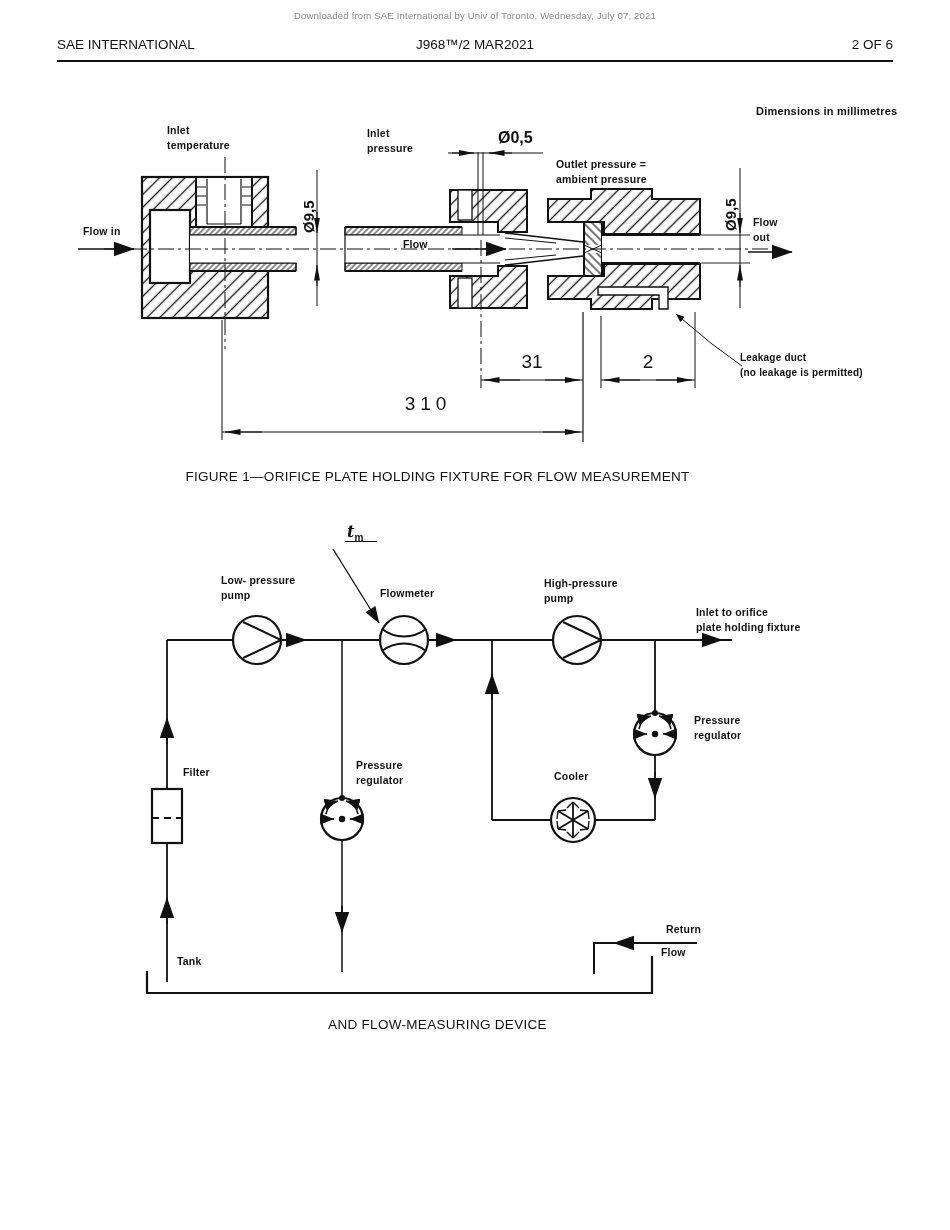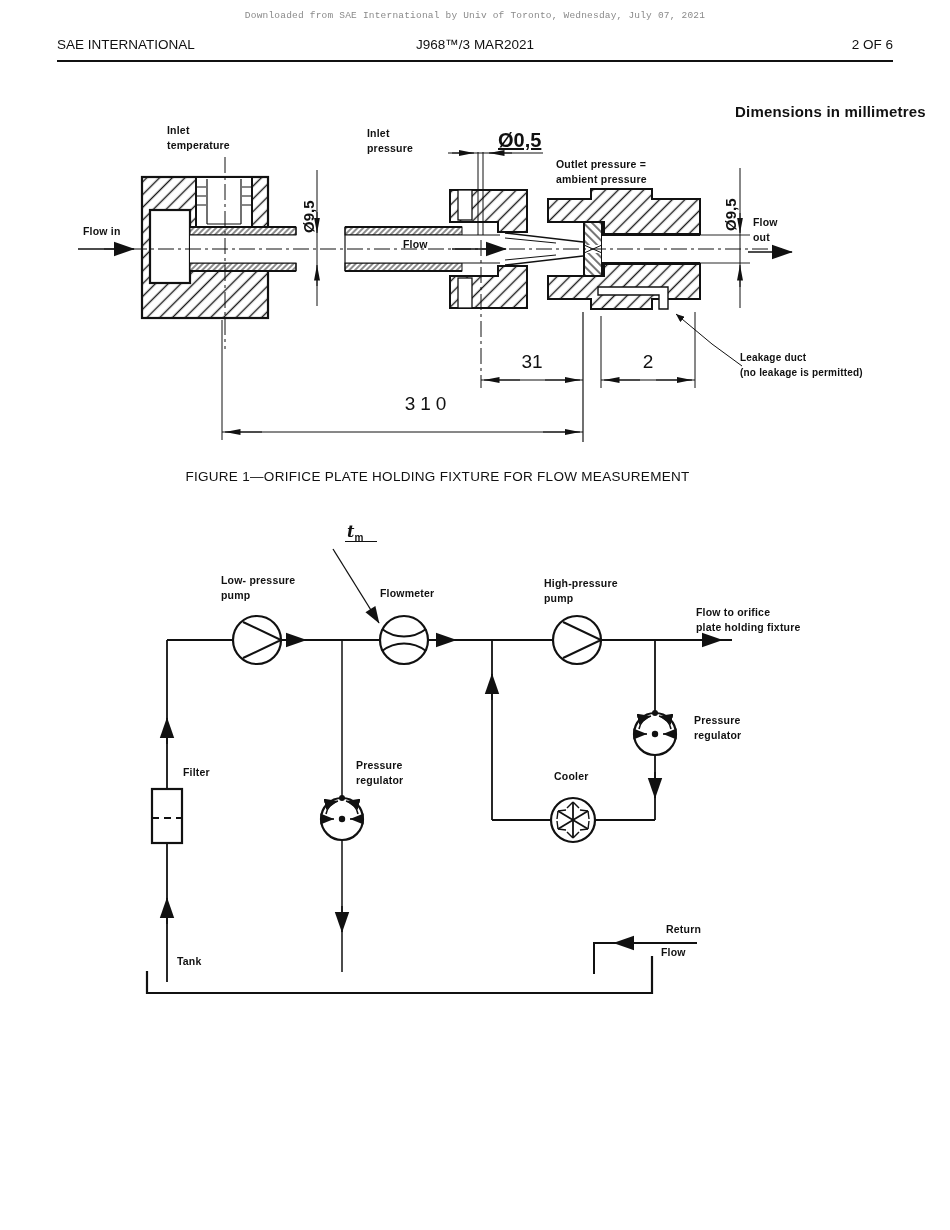--- a/index.html
+++ b/index.html
@@ -1,20 +1,20 @@
 <!DOCTYPE html>
 <html><head>
 <meta charset="utf-8">
 <style>
   html,body{margin:0;padding:0;background:#e8e8e8;}
   #page{position:relative;width:950px;height:1230px;background:#ffffff;overflow:hidden;
         font-family:"Liberation Sans",sans-serif;color:#111;}
   .abs{position:absolute;}
   #watermark{left:0;top:10px;width:950px;text-align:center;
-             font-family:Liberation Mono, monospace;font-size:9.5px;color:#8a8a8a;letter-spacing:.2px;}
+             font-family:Liberation Sans, sans-serif;font-size:9.5px;color:#8a8a8a;letter-spacing:.2px;}
   #header-row{left:57px;top:37px;width:836px;display:flex;align-items:baseline;font-size:13.5px;}
   #header-row .hl{flex:1;text-align:left;}
   #header-row .hc{flex:1;text-align:center;}
   #header-row .hr{flex:1;text-align:right;}
   #header-rule{left:57px;top:60px;width:836px;height:2px;background:#111;}
   svg{position:absolute;left:0;top:0;}
   .lbl{position:absolute;font-size:10.5px;font-weight:700;line-height:15px;letter-spacing:.2px;white-space:nowrap;}
   .lbl.sm{font-size:10px;line-height:14.5px;}
   .dim{position:absolute;font-size:19px;font-weight:500;white-space:nowrap;}
   .rot{transform:rotate(-90deg);transform-origin:0 0;font-size:15px;font-weight:700;}
@@ -262,40 +262,40 @@
         <line x1="642" y1="943" x2="614" y2="943" marker-end="url(#aF)"></line>
         <line x1="333" y1="549" x2="379" y2="623" stroke-width="1.3" marker-end="url(#aF)"></line>
       </g>
     </g>
   </svg>
 
   <div id="watermark" class="abs">Downloaded from SAE International by Univ of Toronto, Wednesday, July 07, 2021</div>
 
   <div id="header-row" class="abs">
     <span class="hl">SAE INTERNATIONAL</span>
-    <span class="hc">J968™/3 MAR2021</span>
+    <span class="hc">J968™/2 MAR2021</span>
     <span class="hr">2 OF 6</span>
   </div>
   <div id="header-rule" class="abs"></div>
 
-  <div class="lbl" style="left:735px;top:104px;font-size:15px;">Dimensions in millimetres</div>
+  <div class="lbl" style="left:756px;top:104px;font-size:11px;">Dimensions in millimetres</div>
 
   <div class="lbl" style="left:83px;top:224px;">Flow in</div>
 
   <div class="lbl" style="left:167px;top:123px;">
     <span style="display:block">Inlet</span>
     <span style="display:block">temperature</span>
   </div>
 
   <div class="lbl" style="left:367px;top:126px;">
     <span style="display:block">Inlet</span>
     <span style="display:block">pressure</span>
   </div>
 
-  <div class="dim" style="left:498px;top:129px;font-weight:600;font-size:20px;text-decoration:underline;">Ø0,5</div>
+  <div class="dim" style="left:498px;top:129px;font-weight:600;font-size:16px;">Ø0,5</div>
 
   <div class="lbl" style="left:556px;top:157px;">
     <span style="display:block">Outlet pressure =</span>
     <span style="display:block">ambient pressure</span>
   </div>
 
   <div class="abs rot" style="left:300px;top:233px;">Ø9,5</div>
   <div class="abs rot" style="left:722px;top:231px;">Ø9,5</div>
 
   <div class="lbl" style="left:403px;top:237px;">Flow</div>
@@ -326,21 +326,21 @@
   </div>
 
   <div class="lbl" style="left:380px;top:586px;text-align:center;">Flowmeter</div>
 
   <div class="lbl" style="left:544px;top:576px;">
     <span style="display:block">High-pressure</span>
     <span style="display:block">pump</span>
   </div>
 
   <div class="lbl" style="left:696px;top:605px;">
-    <span style="display:block">Flow to orifice</span>
+    <span style="display:block">Inlet to orifice</span>
     <span style="display:block">plate holding fixture</span>
   </div>
 
   <div class="lbl" style="left:694px;top:713px;">
     <span style="display:block">Pressure</span>
     <span style="display:block">regulator</span>
   </div>
 
   <div class="lbl" style="left:554px;top:769px;">Cooler</div>
 
@@ -350,15 +350,16 @@
   </div>
 
   <div class="lbl" style="left:183px;top:765px;">Filter</div>
 
   <div class="lbl" style="left:177px;top:954px;">Tank</div>
 
   <div class="lbl" style="left:658px;top:922px;margin-left:8px;">Return</div>
   <div class="lbl" style="left:661px;top:945px;">Flow</div>
 
   <div class="caption" style="top:1015px;">
+    <span style="display:block">AND FLOW-MEASURING DEVICE</span>
   </div>
 
 </div>
 
 </body></html>

